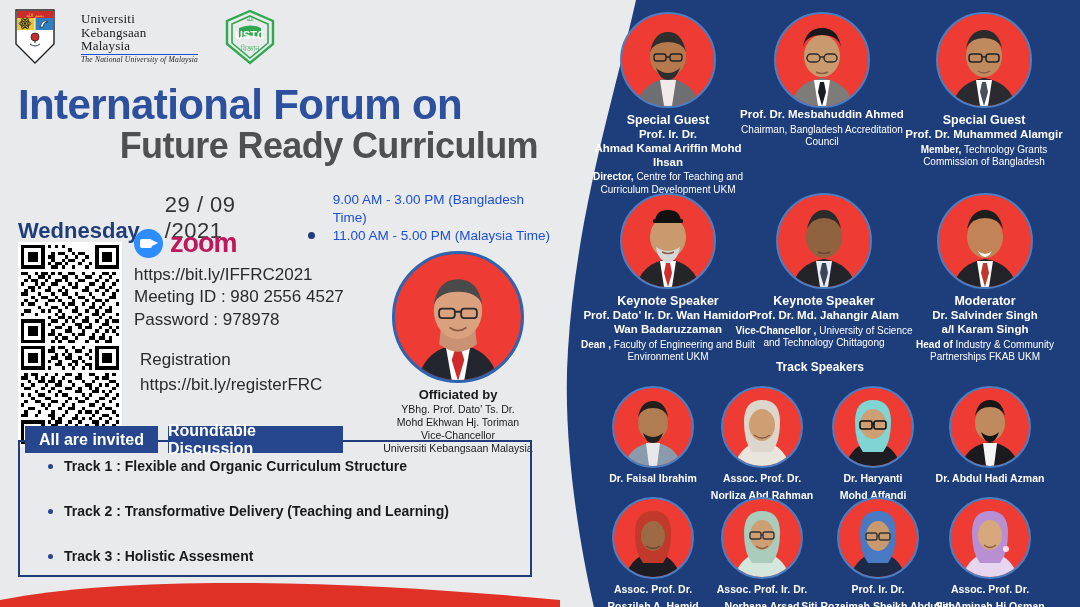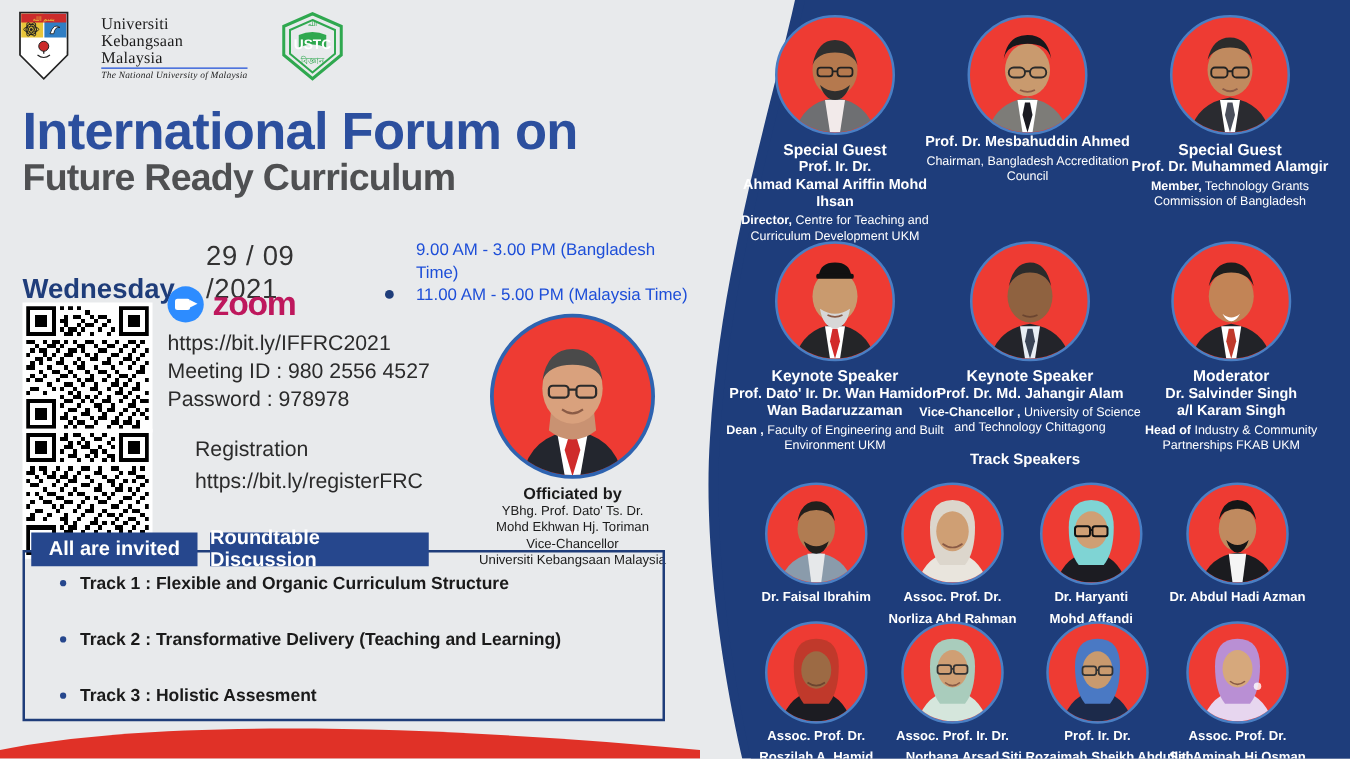--- a/index.html
+++ b/index.html
@@ -31,21 +31,21 @@
   }
   .ukm-l1,.ukm-l2,.ukm-l3{font-size:13px;}
   .ukm-sub{
     border-top:1px solid #1d4ed8;margin-top:1px;padding-top:1px;
     font-style:italic;font-size:7.5px;line-height:1.12;
   }
   .ustc-logo{width:56px;height:58px;}
 
   .title{position:absolute;left:18px;top:82px;width:520px;}
   .title .l1{font-size:42px;font-weight:bold;color:#2c4f9e;letter-spacing:-0.6px;line-height:1.08;}
-  .title .l2{font-size:30px;font-weight:bold;color:#4f5052;letter-spacing:-0.6px;line-height:1.08;}
+  .title .l2{font-size:36px;font-weight:bold;color:#4f5052;letter-spacing:-0.6px;line-height:1.08;text-align:right;}
 
   .daterow{position:absolute;left:18px;top:192px;display:flex;align-items:flex-end;}
   .dayname{font-size:22px;font-weight:bold;color:#1f3d7a;}
   .bullet-dot{
     display:inline-block;width:7px;height:7px;border-radius:50%;
     background:#1f3d7a;margin:0 9px 5px 9px;vertical-align:middle;
   }
   .datenum{font-size:22px;color:#333;letter-spacing:.5px;}
   .times{margin-left:9px;margin-top:-1px;}
   .times div{font-size:13.5px;color:#1d4ed8;line-height:1.32;}
@@ -61,21 +61,21 @@
     content:"";position:absolute;left:6px;top:10px;width:12px;height:9px;background:#fff;border-radius:2px;
   }
   .zoomcam::after{
     content:"";position:absolute;left:17.5px;top:11px;width:0;height:0;
     border-top:3.5px solid transparent;border-bottom:3.5px solid transparent;border-left:6px solid #fff;
   }
   .zoomword{font-size:27px;font-weight:bold;color:#be185d;letter-spacing:-1px;}
   .zoomlines{margin-top:5px;}
   .zoomlines div{font-size:17px;color:#2b2b2b;line-height:1.32;}
 
-  .regblock{position:absolute;left:156px;top:348px;}
+  .regblock{position:absolute;left:140px;top:348px;}
   .regblock div{font-size:17px;color:#2b2b2b;line-height:1.45;}
 
   .officiator{position:absolute;left:380px;top:251px;width:156px;text-align:center;}
   .off-photo{
     width:126px;height:126px;border-radius:50%;margin:0 auto;
     background:#ee3b33;border:3px solid #2e63b0;overflow:hidden;position:relative;
   }
   .off-cap{margin-top:4px;}
   .off-cap .b{font-size:13px;font-weight:bold;color:#1a1a1a;line-height:1.2;}
   .off-cap .s{font-size:10.5px;color:#1a1a1a;line-height:1.25;}

